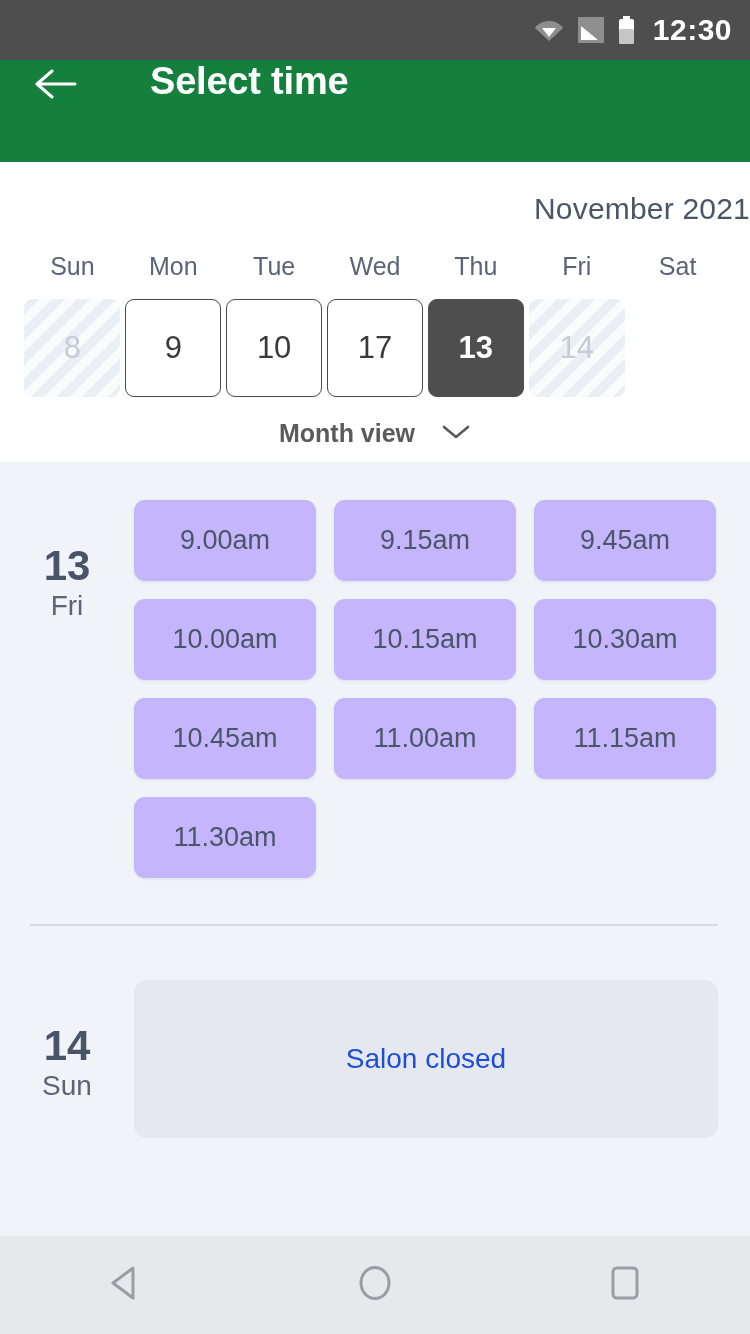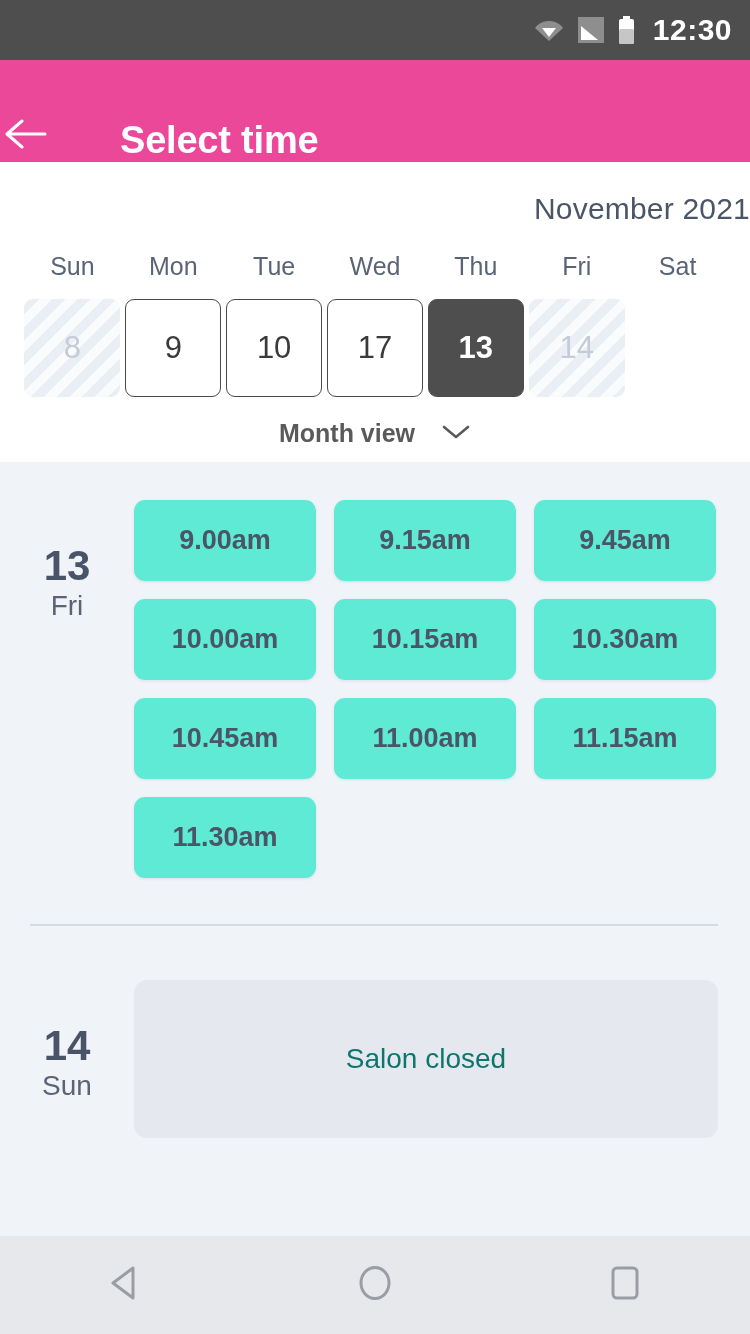--- a/index.html
+++ b/index.html
@@ -38,24 +38,25 @@
     font-size: 30px;
     font-weight: bold;
     letter-spacing: 0.5px;
     line-height: 1;
     margin-left: 4px;
   }
 
   
   .appbar {
     height: 102px;
-    background: #ec4899;
-    display: flex;
-    align-items: flex-end;
-    flex: 0 0 auto;
+    background: #15803d;
+    display: flex;
+    align-items: flex-start;
+    flex: 0 0 auto;
+    padding-left: 30px;
   }
   .back-btn {
     width: 52px; height: 52px;
     display: flex; align-items: center; justify-content: center;
     cursor: pointer;
     flex: 0 0 auto;
   }
   .appbar-title {
     color: #ffffff;
     font-size: 38px;
@@ -178,30 +179,29 @@
 
   .slot-grid {
     flex: 1 1 auto;
     display: grid;
     grid-template-columns: repeat(3, 182px);
     gap: 18px;
     padding-right: 32px;
   }
   .slot {
     height: 81px;
-    background: #5eead4;
+    background: #c4b5fd;
     border-radius: 11px;
     display: flex;
     align-items: center;
     justify-content: center;
     font-size: 27px;
     color: #4a5568;
     box-shadow: 0 1px 3px rgba(90,105,130,0.13);
     cursor: pointer;
-    font-weight: bold;
   }
 
   .divider {
     height: 2px;
     background: #d6dbe3;
     margin: 46px 32px 0 30px;
   }
 
   .closed-group {
     display: flex;
@@ -210,21 +210,21 @@
   .closed-card {
     flex: 1 1 auto;
     margin-right: 32px;
     height: 158px;
     background: #e5e9ef;
     border-radius: 13px;
     display: flex;
     align-items: center;
     justify-content: center;
     font-size: 28px;
-    color: #0f766e;
+    color: #1d4ed8;
   }
 
   
   .navbar {
     height: 98px;
     background: #e6e8ec;
     display: flex;
     align-items: center;
     justify-content: space-around;
     flex: 0 0 auto;

